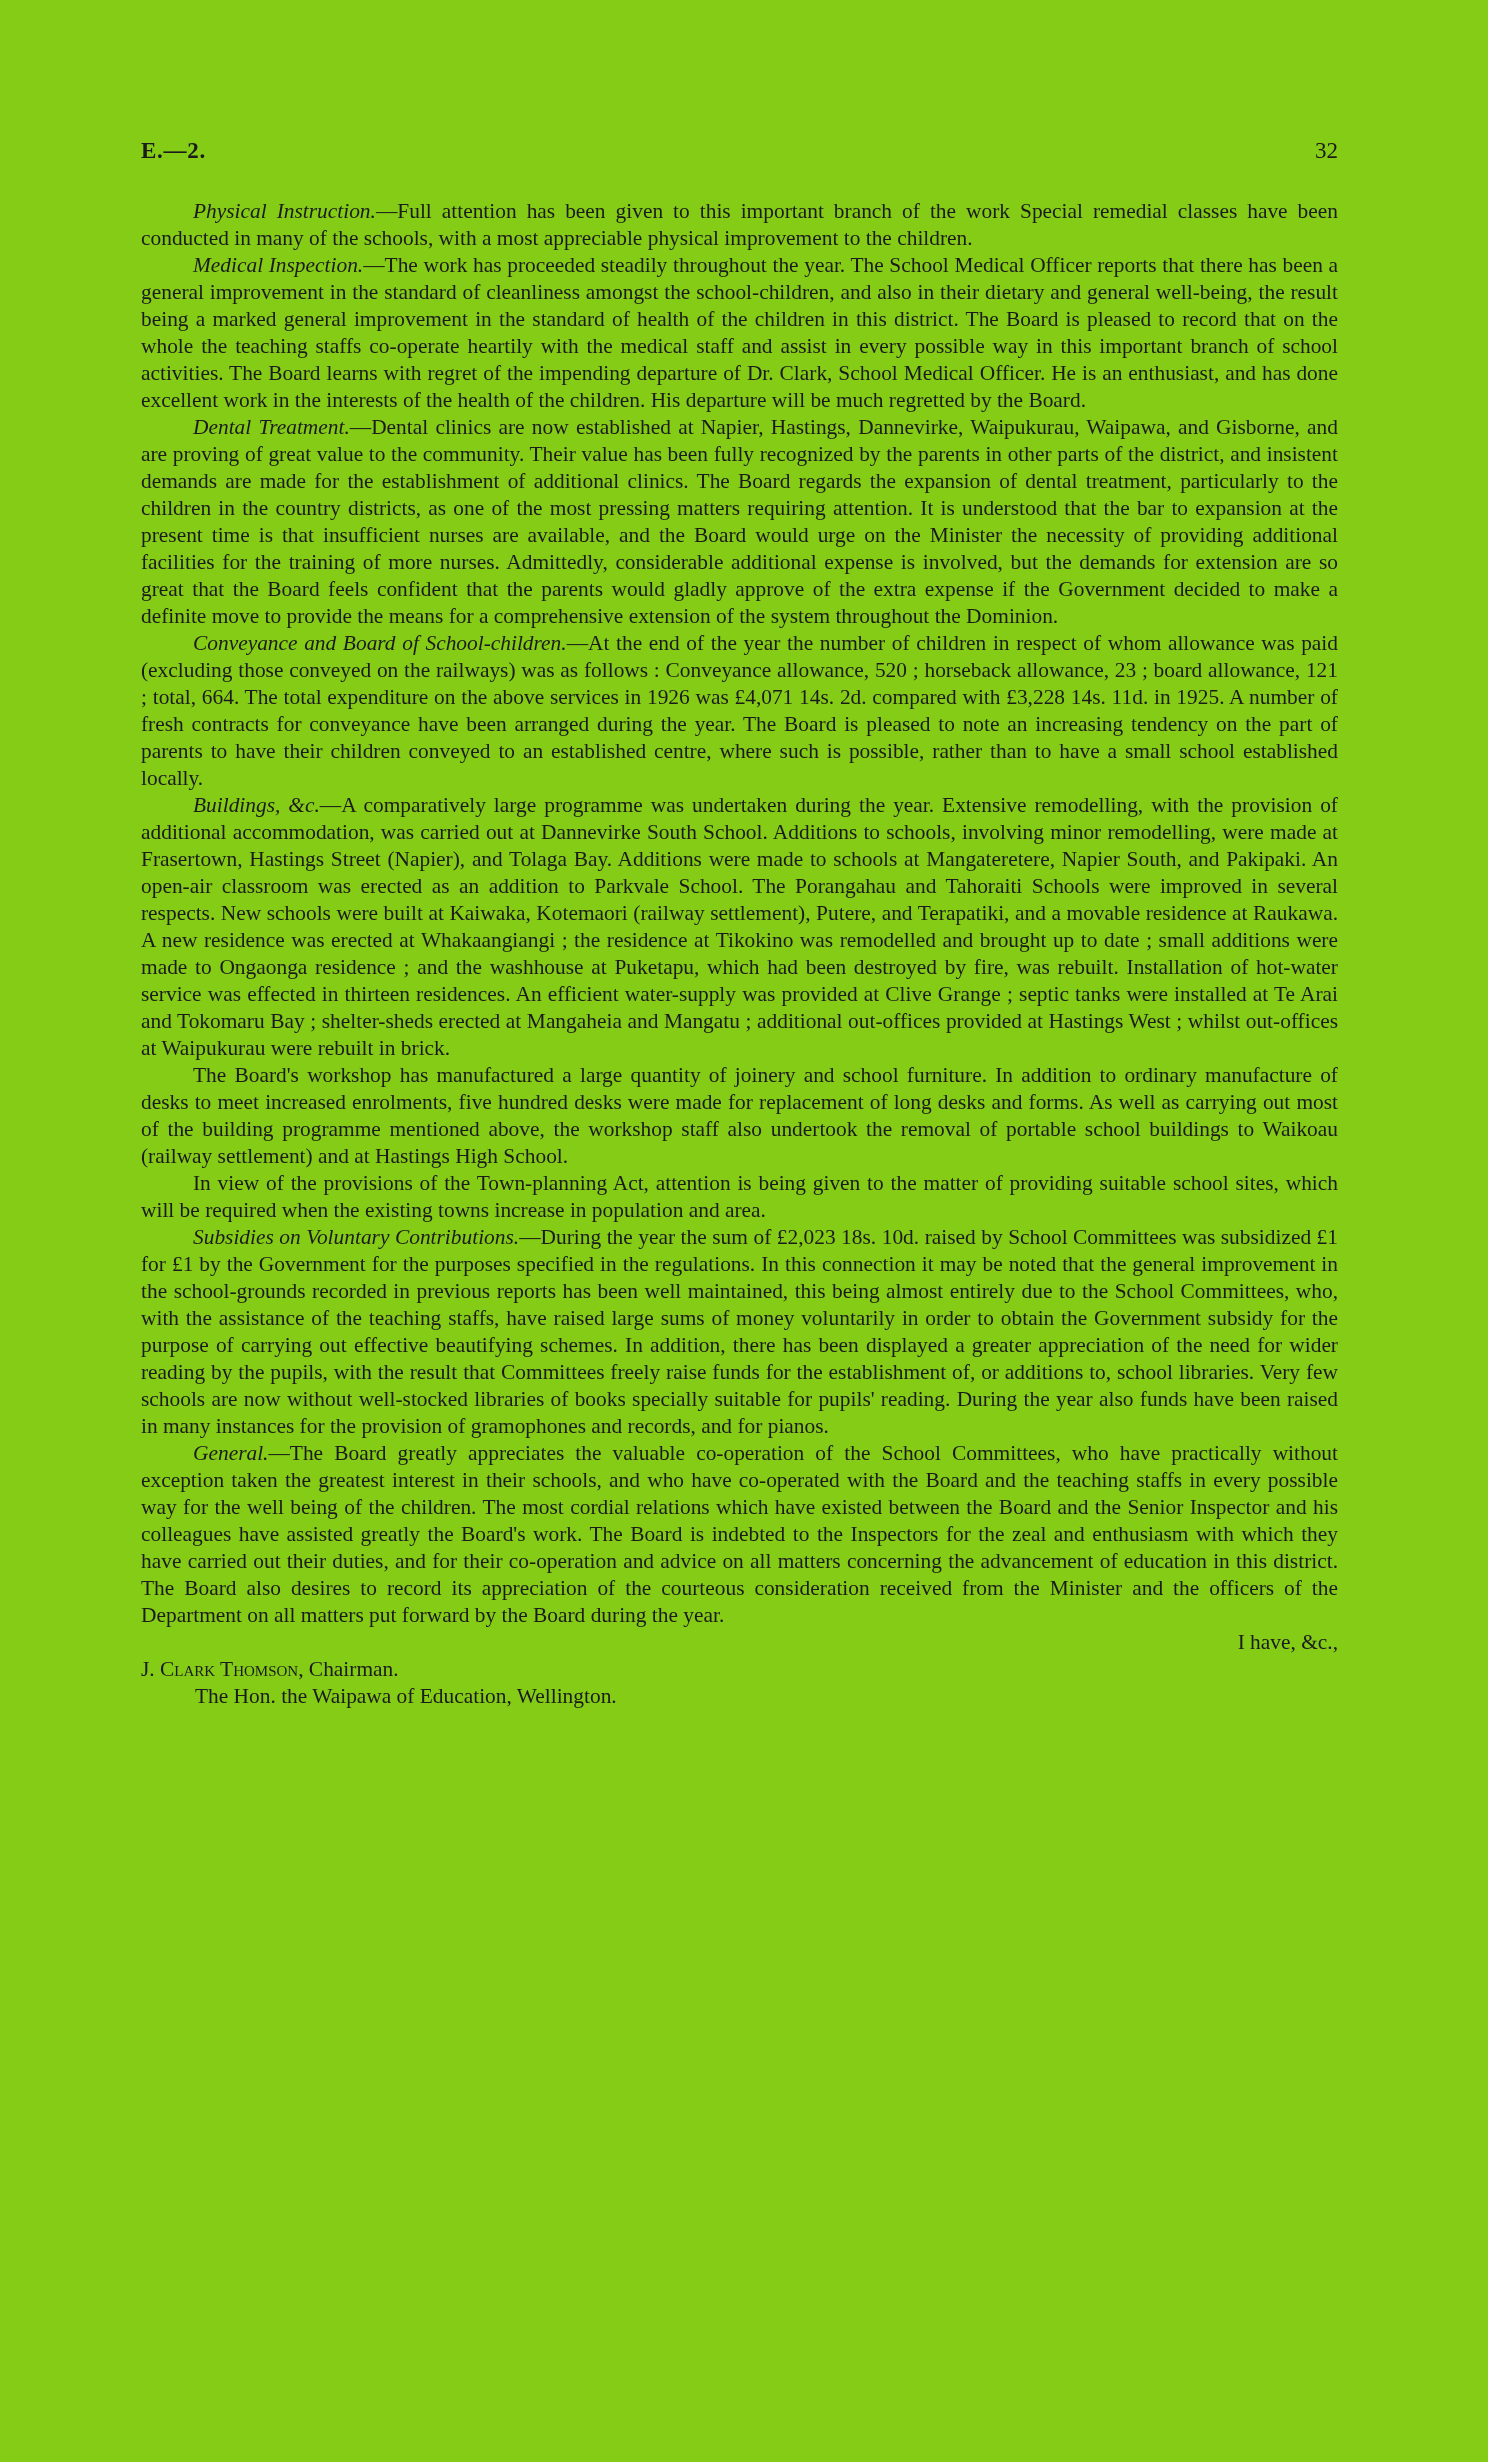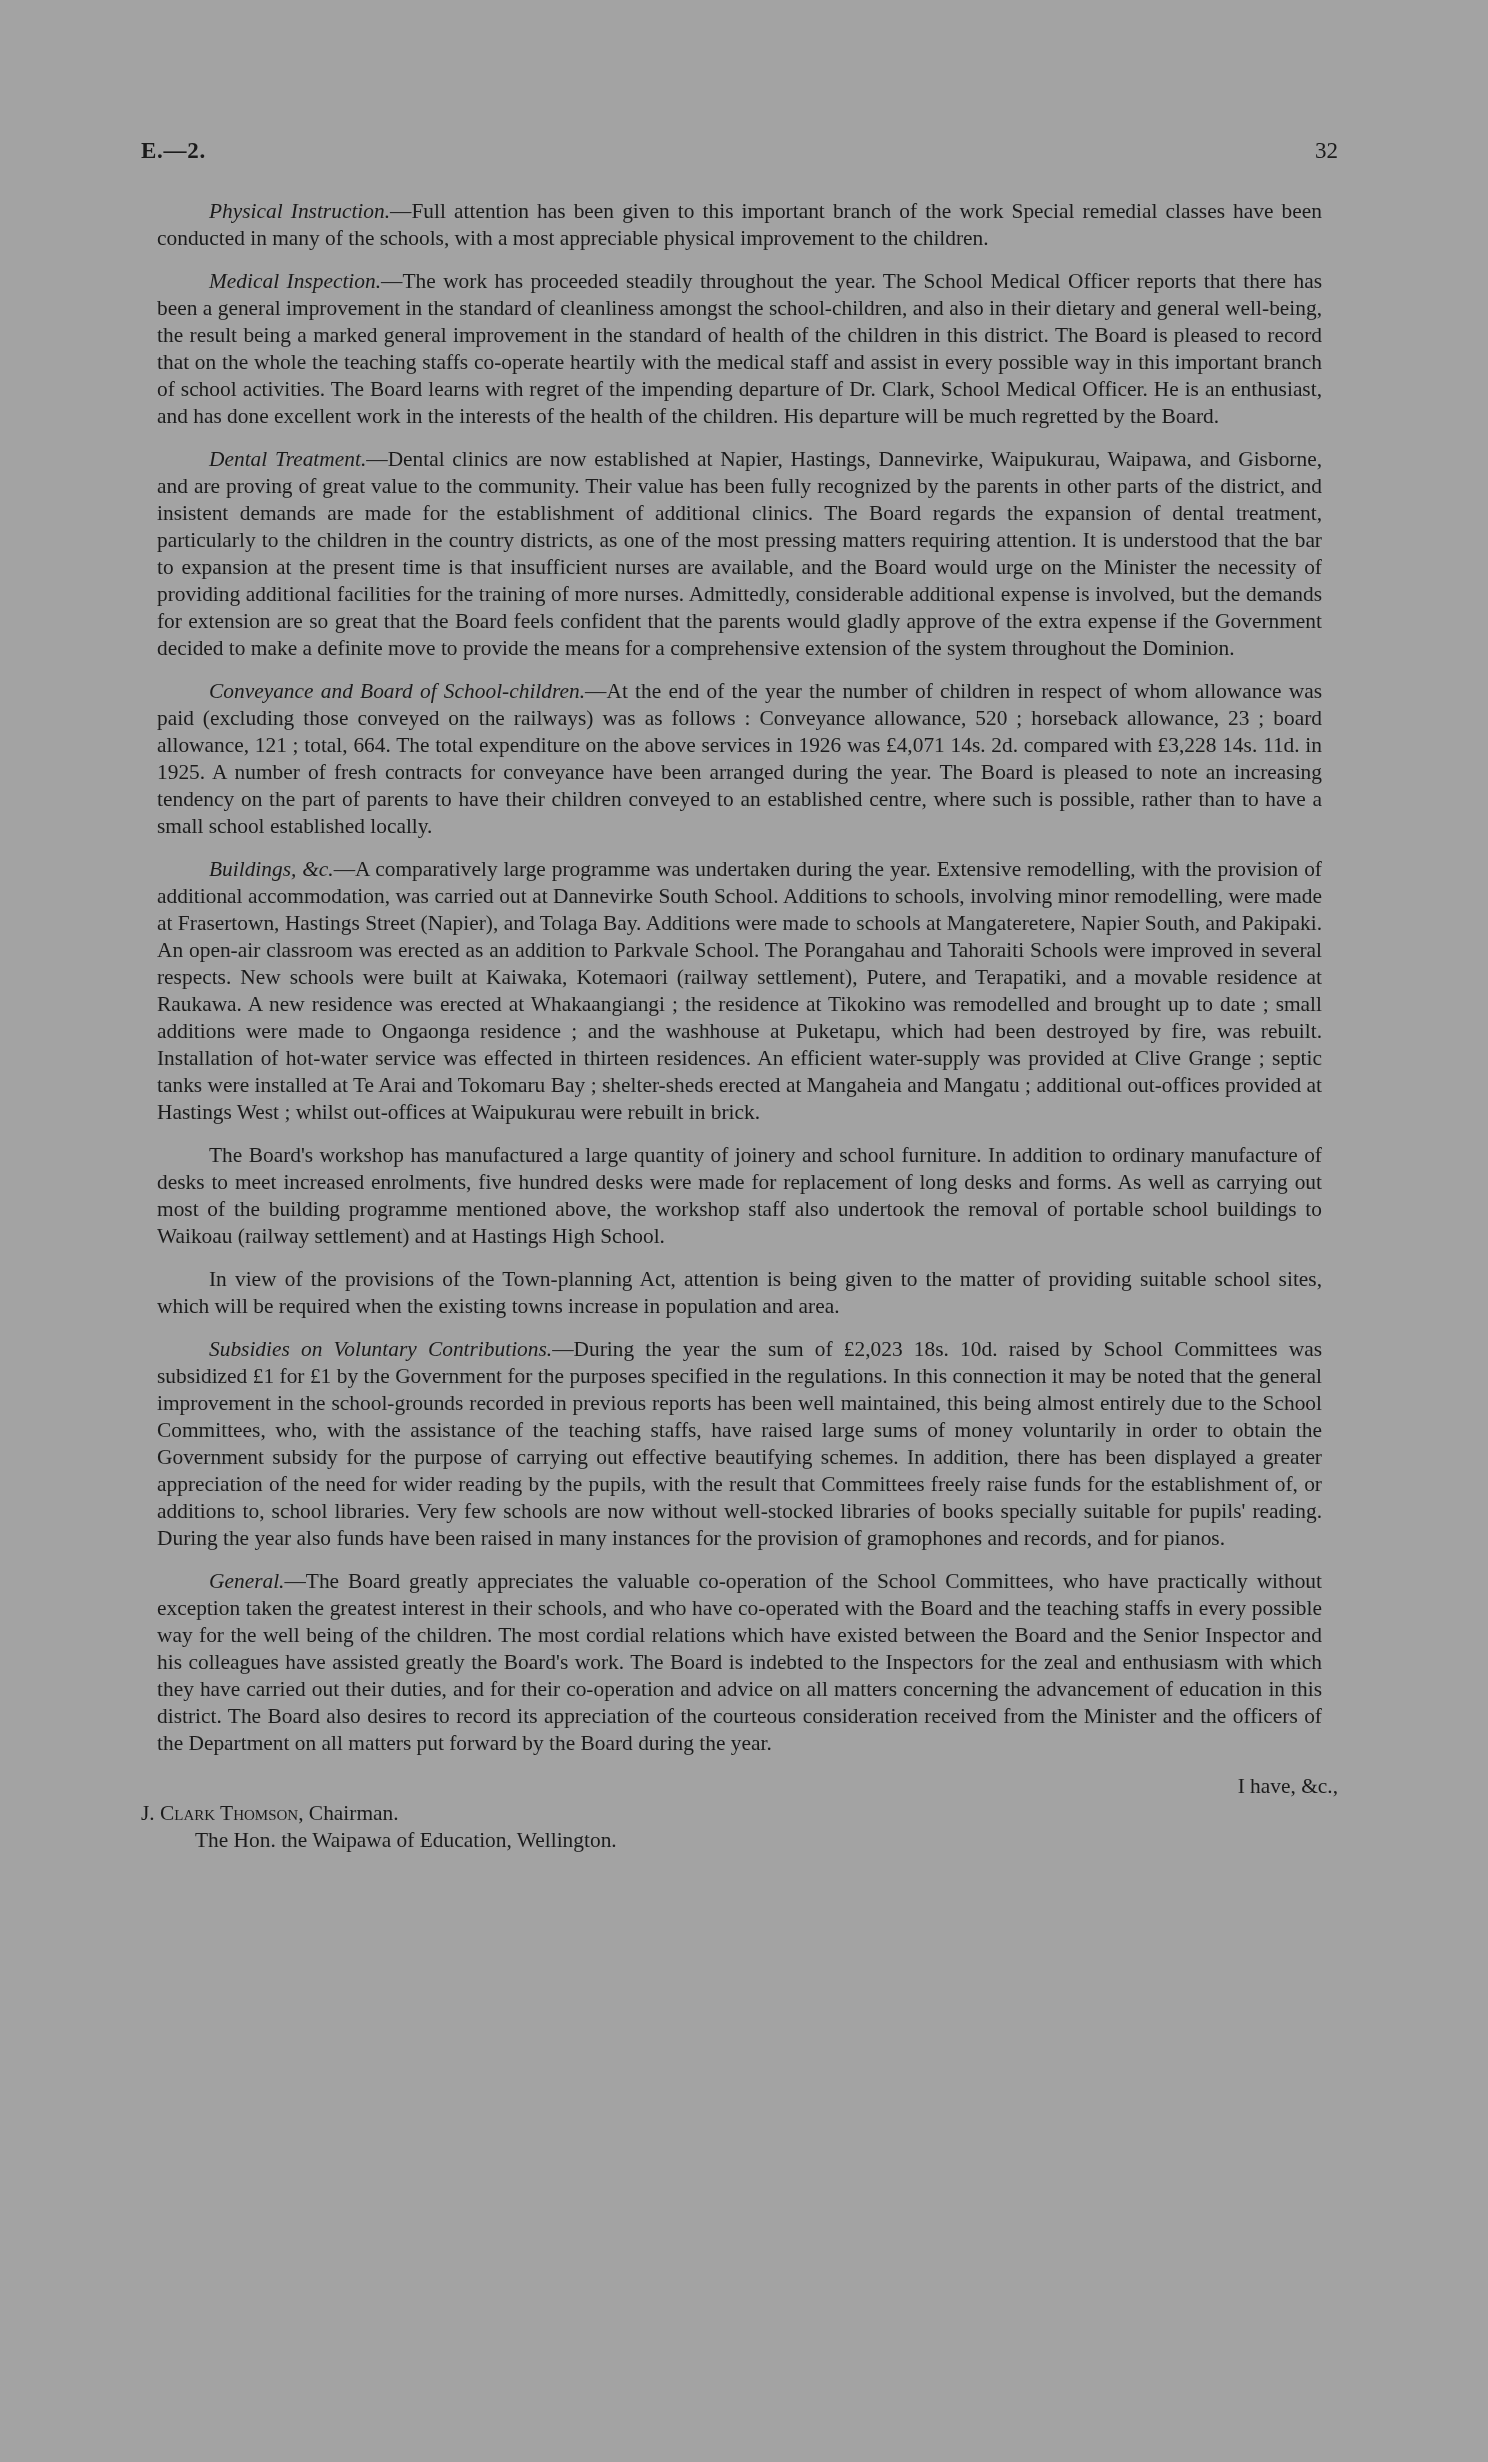--- a/index.html
+++ b/index.html
@@ -6,21 +6,21 @@
   html, body {
     margin: 0;
     padding: 0;
     background: #e8e6e0;
   }
   .page {
     width: 1489px;
     height: 2462px;
     margin: 0 auto;
     box-sizing: border-box;
-    background: #a3a3a3;
+    background: #84cc16;
     color: #1b1b1b;
     font-family: "Liberation Serif", "DejaVu Serif", serif;
     font-size: 21.4px;
     line-height: 27px;
     padding: 137px 151px 0 141px;
     overflow: hidden;
     position: relative;
   }
   .header {
     position: relative;
@@ -33,21 +33,21 @@
     letter-spacing: 0.7px;
   }
   .page-num {
     position: absolute;
     left: 14px;
     right: 0;
     top: 0;
     text-align: right;
   }
   .body-text p.para {
-    margin: 16px;
+    margin: 0;
     text-align: justify;
     text-indent: 52px;
     font-family: Liberation Serif, serif;
   }
   .lead {
     font-style: italic;
   }
   .valediction {
     margin: 0 0 0 55%;
     text-align: right;

